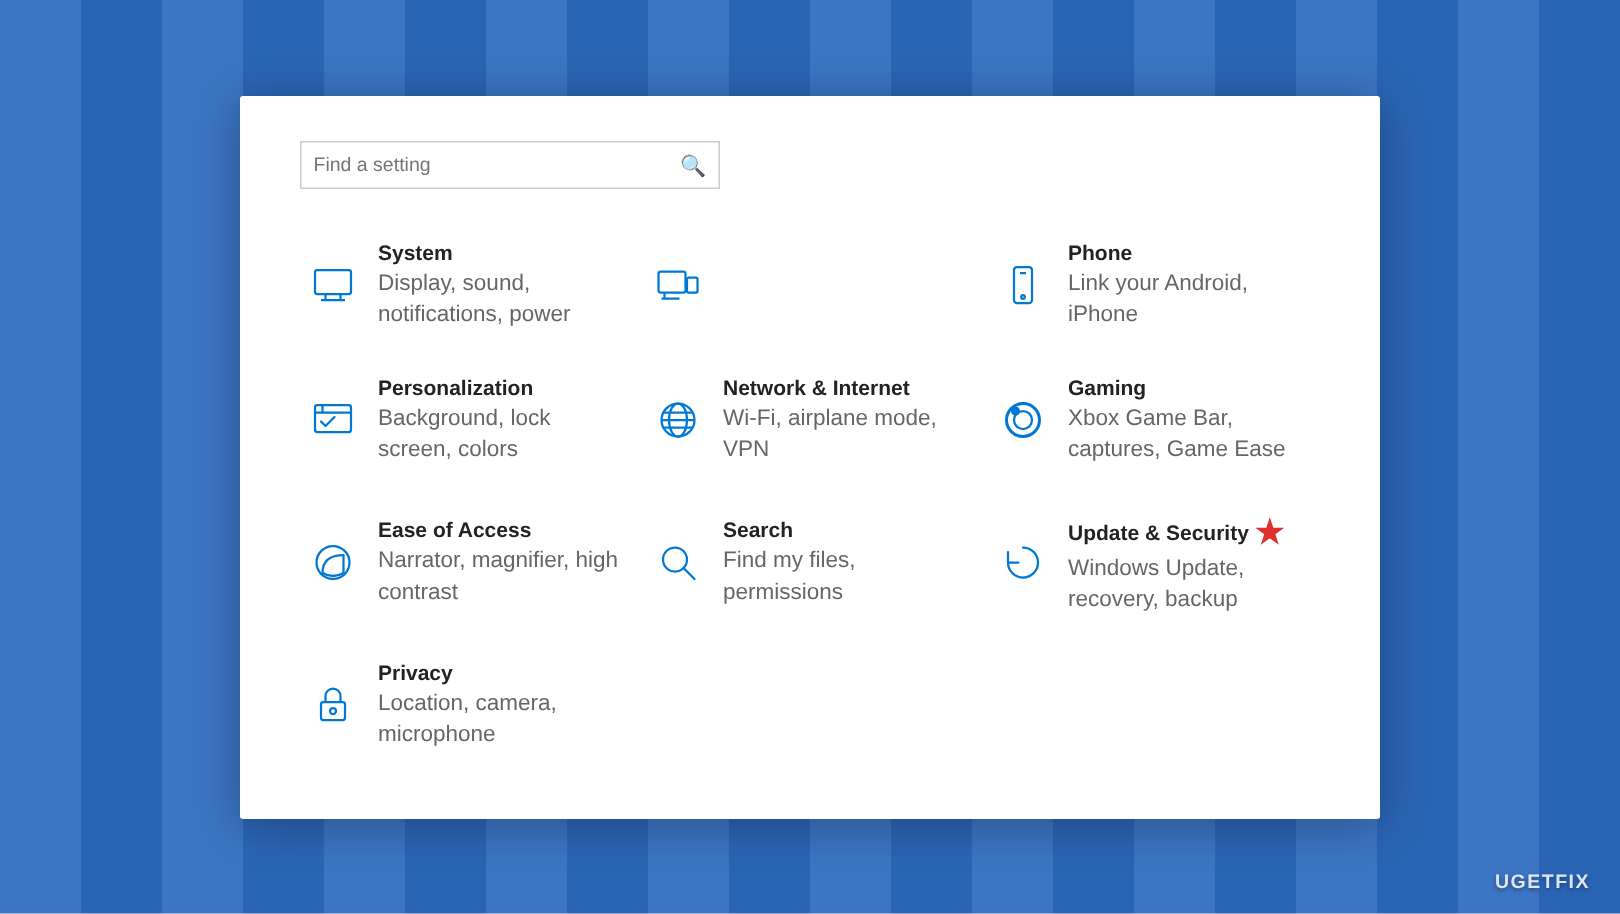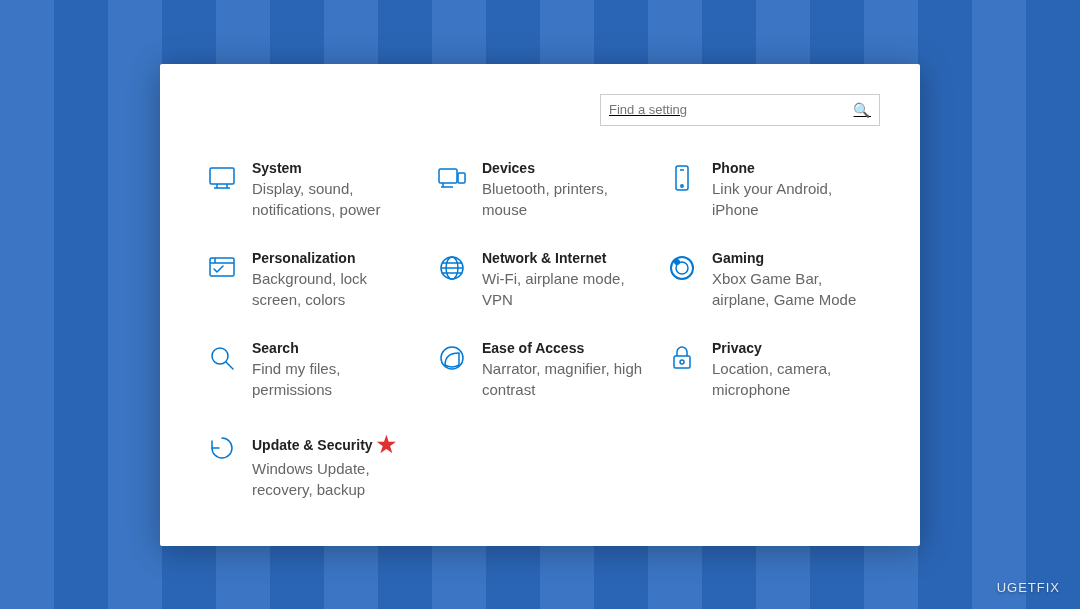--- a/index.html
+++ b/index.html
@@ -32,23 +32,22 @@
       background: #fff;
       width: 760px;
       min-height: 480px;
       border-radius: 2px;
       padding: 30px 40px 40px 40px;
       box-shadow: 0 4px 32px rgba(0,0,0,0.3);
     }
 
     .search-bar-row {
       display: flex;
-      justify-content: flex-end;
+      justify-content: flex-start;
       margin-bottom: 28px;
-      text-decoration: underline;
     }
     .search-bar {
       display: flex;
       align-items: center;
       border: 1px solid #ccc;
       width: 280px;
       height: 32px;
       padding: 0 8px;
       background: #fff;
     }
@@ -66,21 +65,21 @@
     }
 
     .settings-grid {
       display: grid;
       grid-template-columns: repeat(3, 1fr);
       gap: 18px 10px;
     }
 
     .settings-item {
       display: flex;
-      align-items: flex-start;
+      align-items: center;
       gap: 12px;
       cursor: pointer;
       padding: 6px 4px;
     }
 
     .item-icon {
       width: 36px;
       height: 36px;
       flex-shrink: 0;
       display: flex;
@@ -112,21 +111,21 @@
       line-height: 1.4;
     }
 
     
     .watermark {
       position: absolute;
       bottom: 14px;
       right: 20px;
       color: rgba(255,255,255,0.85);
       font-size: 13px;
-      font-weight: 400;
+      font-weight: 700;
       letter-spacing: 1px;
       text-shadow: 0 1px 3px rgba(0,0,0,0.4);
     }
   </style>
 </head>
 <body>
 
 <div class="bg-stripes">
   <div class="stripe"></div>
     <div class="stripe"></div>
@@ -175,24 +174,20 @@
     </div>
   </div>
       <div class="settings-item">
     <div class="item-icon">
       <svg viewBox="0 0 30 30">
             <rect x="2" y="6" width="18" height="14" rx="1.5"></rect>
             <rect x="21" y="10" width="7" height="10" rx="1"></rect>
             <line x1="6" y1="20" x2="6" y2="24"></line>
             <line x1="4" y1="24" x2="16" y2="24"></line>
           </svg>
-    </div>
-    <div class="item-text">
-      <span class="item-title">Devices</span>
-      <span class="item-subtitle">Bluetooth, printers, mouse</span>
     </div>
   </div>
       <div class="settings-item">
     <div class="item-icon">
       <svg viewBox="0 0 30 30">
             <rect x="9" y="3" width="12" height="24" rx="2"></rect>
             <line x1="13" y1="7" x2="17" y2="7"></line>
             <circle cx="15" cy="23" r="1.2"></circle>
           </svg>
     </div>
@@ -233,71 +228,71 @@
       <div class="settings-item">
     <div class="item-icon">
       <svg viewBox="0 0 30 30">
             <circle cx="15" cy="15" r="11" stroke-width="2"></circle>
             <circle cx="15" cy="15" r="6" stroke-width="1.5"></circle>
             <circle cx="10" cy="9" r="3" fill="#0078d4" stroke="none"></circle>
           </svg>
     </div>
     <div class="item-text">
       <span class="item-title">Gaming</span>
-      <span class="item-subtitle">Xbox Game Bar, airplane, Game Mode</span>
-    </div>
-  </div>
-      <div class="settings-item">
-    <div class="item-icon">
-      <svg viewBox="0 0 30 30">
-            <circle cx="13" cy="13" r="8"></circle>
-            <line x1="19" y1="19" x2="26" y2="26" stroke-linecap="round"></line>
-          </svg>
-    </div>
-    <div class="item-text">
-      <span class="item-title">Search</span>
-      <span class="item-subtitle">Find my files, permissions</span>
+      <span class="item-subtitle">Xbox Game Bar, captures, Game Ease</span>
     </div>
   </div>
       <div class="settings-item">
     <div class="item-icon">
       <svg viewBox="0 0 30 30">
             <circle cx="15" cy="15" r="11"></circle>
             <path d="M8 22 Q8 10 22 10" stroke-linecap="round"></path>
             <line x1="22" y1="10" x2="22" y2="22"></line>
             <path d="M8 22 Q15 26 22 22"></path>
           </svg>
     </div>
     <div class="item-text">
       <span class="item-title">Ease of Access</span>
       <span class="item-subtitle">Narrator, magnifier, high contrast</span>
     </div>
   </div>
       <div class="settings-item">
     <div class="item-icon">
       <svg viewBox="0 0 30 30">
+            <circle cx="13" cy="13" r="8"></circle>
+            <line x1="19" y1="19" x2="26" y2="26" stroke-linecap="round"></line>
+          </svg>
+    </div>
+    <div class="item-text">
+      <span class="item-title">Search</span>
+      <span class="item-subtitle">Find my files, permissions</span>
+    </div>
+  </div>
+      <div class="settings-item">
+    <div class="item-icon">
+      <svg viewBox="0 0 30 30">
+            <path d="M15 5 A10 10 0 1 1 5 15" stroke-linecap="round"></path>
+            <polyline points="5,8 5,15 12,15" stroke-linecap="round" stroke-linejoin="round"></polyline>
+          </svg>
+    </div>
+    <div class="item-text">
+      <span class="item-title">Update &amp; Security<span style="color:#e03030;font-size:22px;margin-left:4px;position:relative;top:2px;">★</span></span>
+      <span class="item-subtitle">Windows Update, recovery, backup</span>
+    </div>
+  </div>
+      <div class="settings-item">
+    <div class="item-icon">
+      <svg viewBox="0 0 30 30">
             <rect x="7" y="13" width="16" height="12" rx="1.5"></rect>
             <path d="M10 13 v-4 a5 5 0 0 1 10 0 v4"></path>
             <circle cx="15" cy="19" r="2"></circle>
           </svg>
     </div>
     <div class="item-text">
       <span class="item-title">Privacy</span>
       <span class="item-subtitle">Location, camera, microphone</span>
     </div>
   </div>
-      <div class="settings-item">
-    <div class="item-icon">
-      <svg viewBox="0 0 30 30">
-            <path d="M15 5 A10 10 0 1 1 5 15" stroke-linecap="round"></path>
-            <polyline points="5,8 5,15 12,15" stroke-linecap="round" stroke-linejoin="round"></polyline>
-          </svg>
-    </div>
-    <div class="item-text">
-      <span class="item-title">Update &amp; Security<span style="color:#e03030;font-size:22px;margin-left:4px;position:relative;top:2px;">★</span></span>
-      <span class="item-subtitle">Windows Update, recovery, backup</span>
-    </div>
-  </div>
     </div>
 
 </div>
 
 <div class="watermark">UGETFIX</div>
 
 </body></html>

